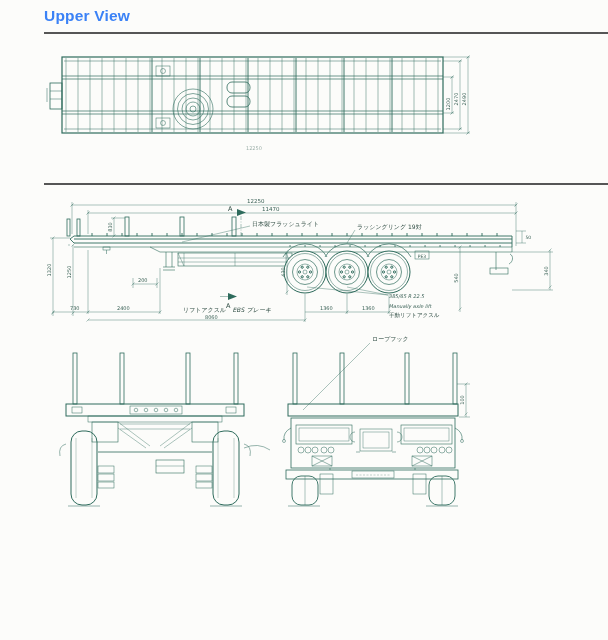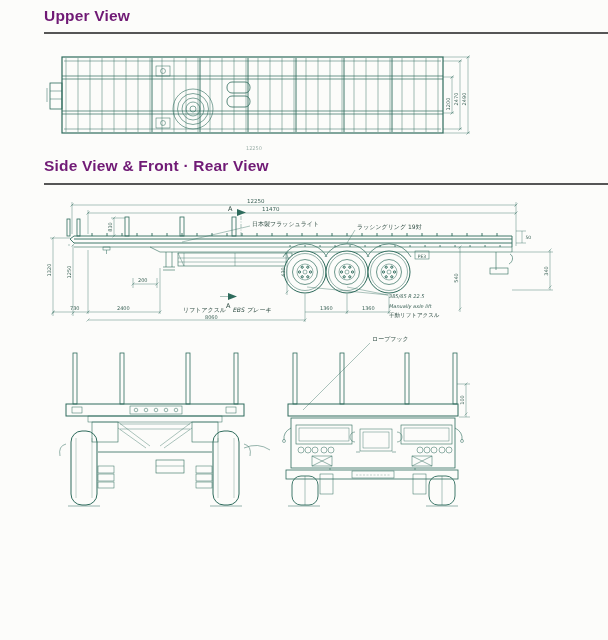--- a/index.html
+++ b/index.html
@@ -1,33 +1,32 @@
 <!DOCTYPE html>
 <html><head>
 <meta charset="utf-8">
 <style>
   html,body{margin:0;padding:0;}
   .page{position:relative;width:608px;height:640px;background:#fcfcfa;overflow:hidden;
         font-family:"Liberation Sans",sans-serif;}
-  .sec-title{position:absolute;left:44px;font-weight:700;font-size:15.5px;color:#701a75;
+  .sec-title{position:absolute;left:44px;font-weight:700;font-size:15.5px;color:#3b82f6;
         letter-spacing:.2px;}
   .sec-rule{position:absolute;left:44px;right:0;height:1.6px;background:#565656;}
   svg{position:absolute;left:0;top:0;}
   svg text{stroke:none;fill:#3a6156;font-family:"DejaVu Sans","Liberation Sans",sans-serif;}
   .t45{font-size:4.5px}.t5{font-size:5px}.t55{font-size:5.5px}.t6{font-size:6px}.t65{font-size:6.5px}
   .dark{fill:#2f4c43}.ital{font-style:italic}.faint{opacity:.5}
 </style>
 </head>
 <body>
 
 <div class="page">
 
   <div class="sec-title" style="top:7px">Upper View</div>
   <div class="sec-rule" style="top:32px"></div>
-  <div class="sec-title" style="top:157px">Side View &amp; Front · Rear View</div>
   <div class="sec-rule" style="top:183px"></div>
 
   <svg width="608" height="640" viewBox="0 0 608 640">
 
     <g fill="none" stroke="#2e6b5c">
       <rect x="62" y="57" width="381" height="76" stroke-width="1.2"></rect>
       <path d="M64 61H441M64 129H441" stroke-width=".5"></path>
       <path d="M62 76H443M62 79H443M62 111H443M62 114H443" stroke-width=".7"></path>
       <path stroke-width=".45" d="M66 58V132M78 58V132M90 58V132M102 58V132M114 58V132M126 58V132M138 58V132M150 58V132M162 58V132M174 58V132M186 58V132M198 58V132M210 58V132M222 58V132M234 58V132M246 58V132M258 58V132M270 58V132M282 58V132M294 58V132M306 58V132M318 58V132M330 58V132M342 58V132M354 58V132M366 58V132M378 58V132M390 58V132M402 58V132M414 58V132M426 58V132M438 58V132"></path>
       <path stroke-width=".9" d="M152 58V132M200 58V132M248 58V132M296 58V132M344 58V132M392 58V132"></path>

